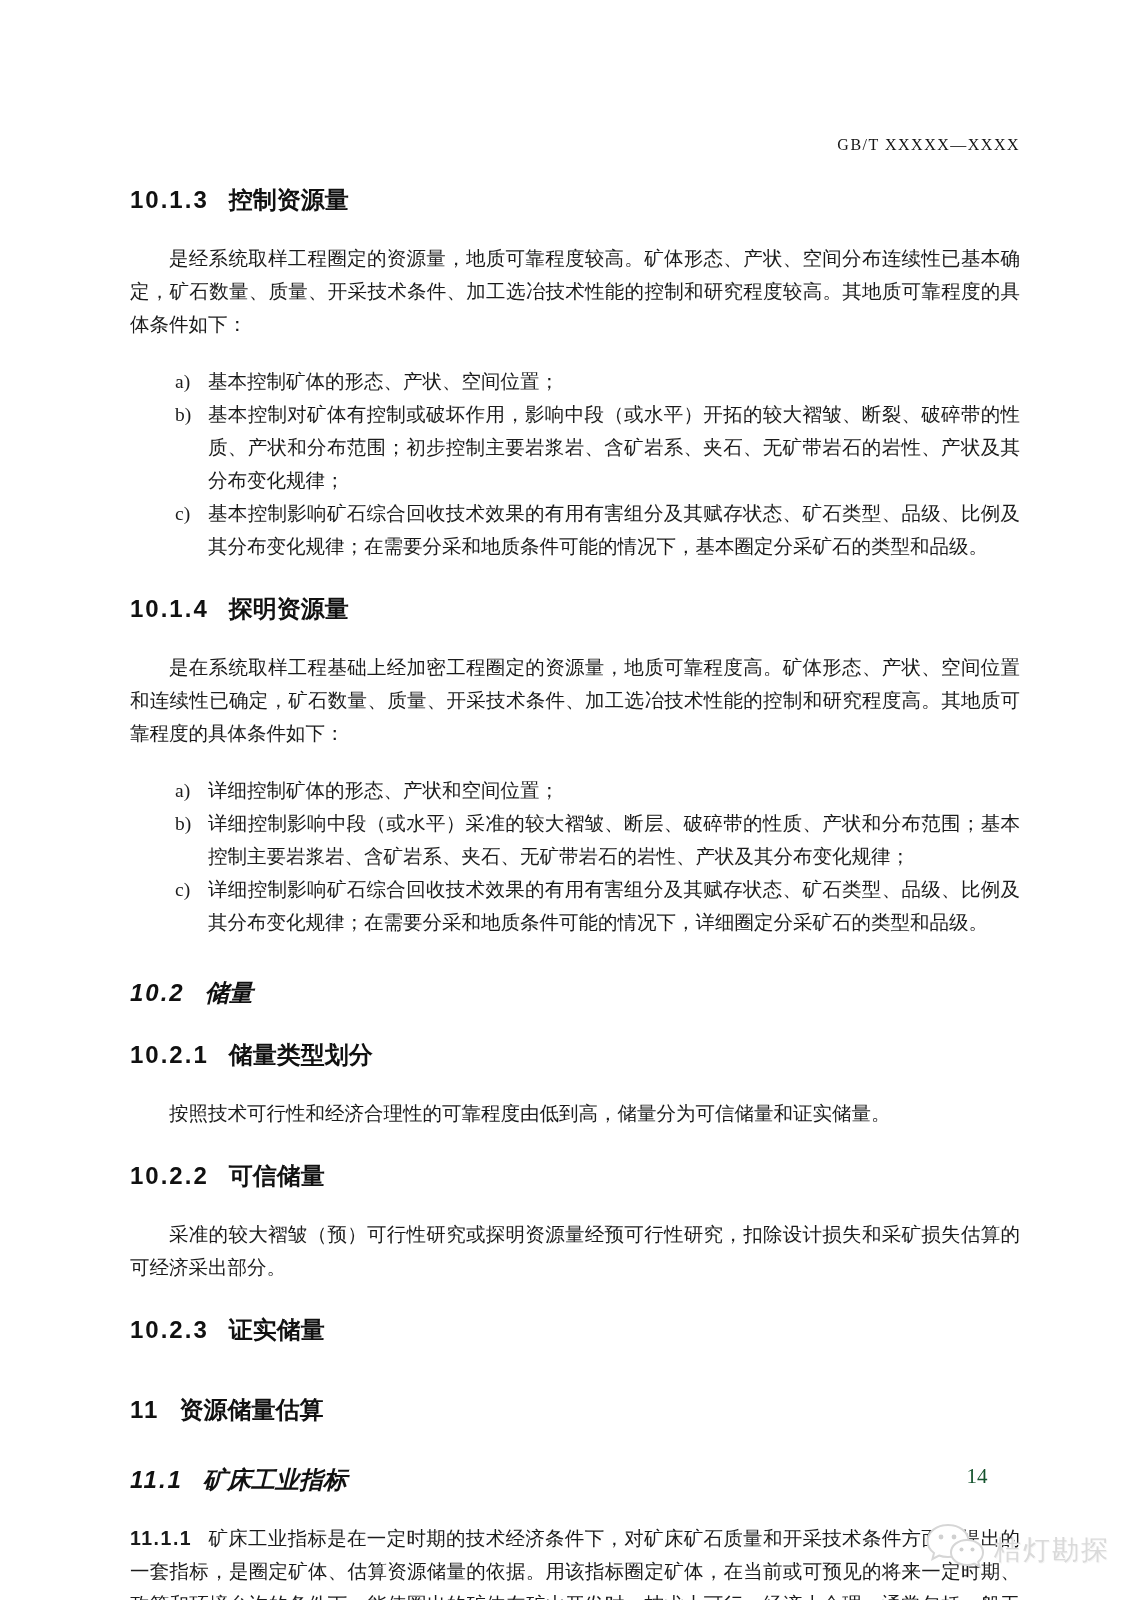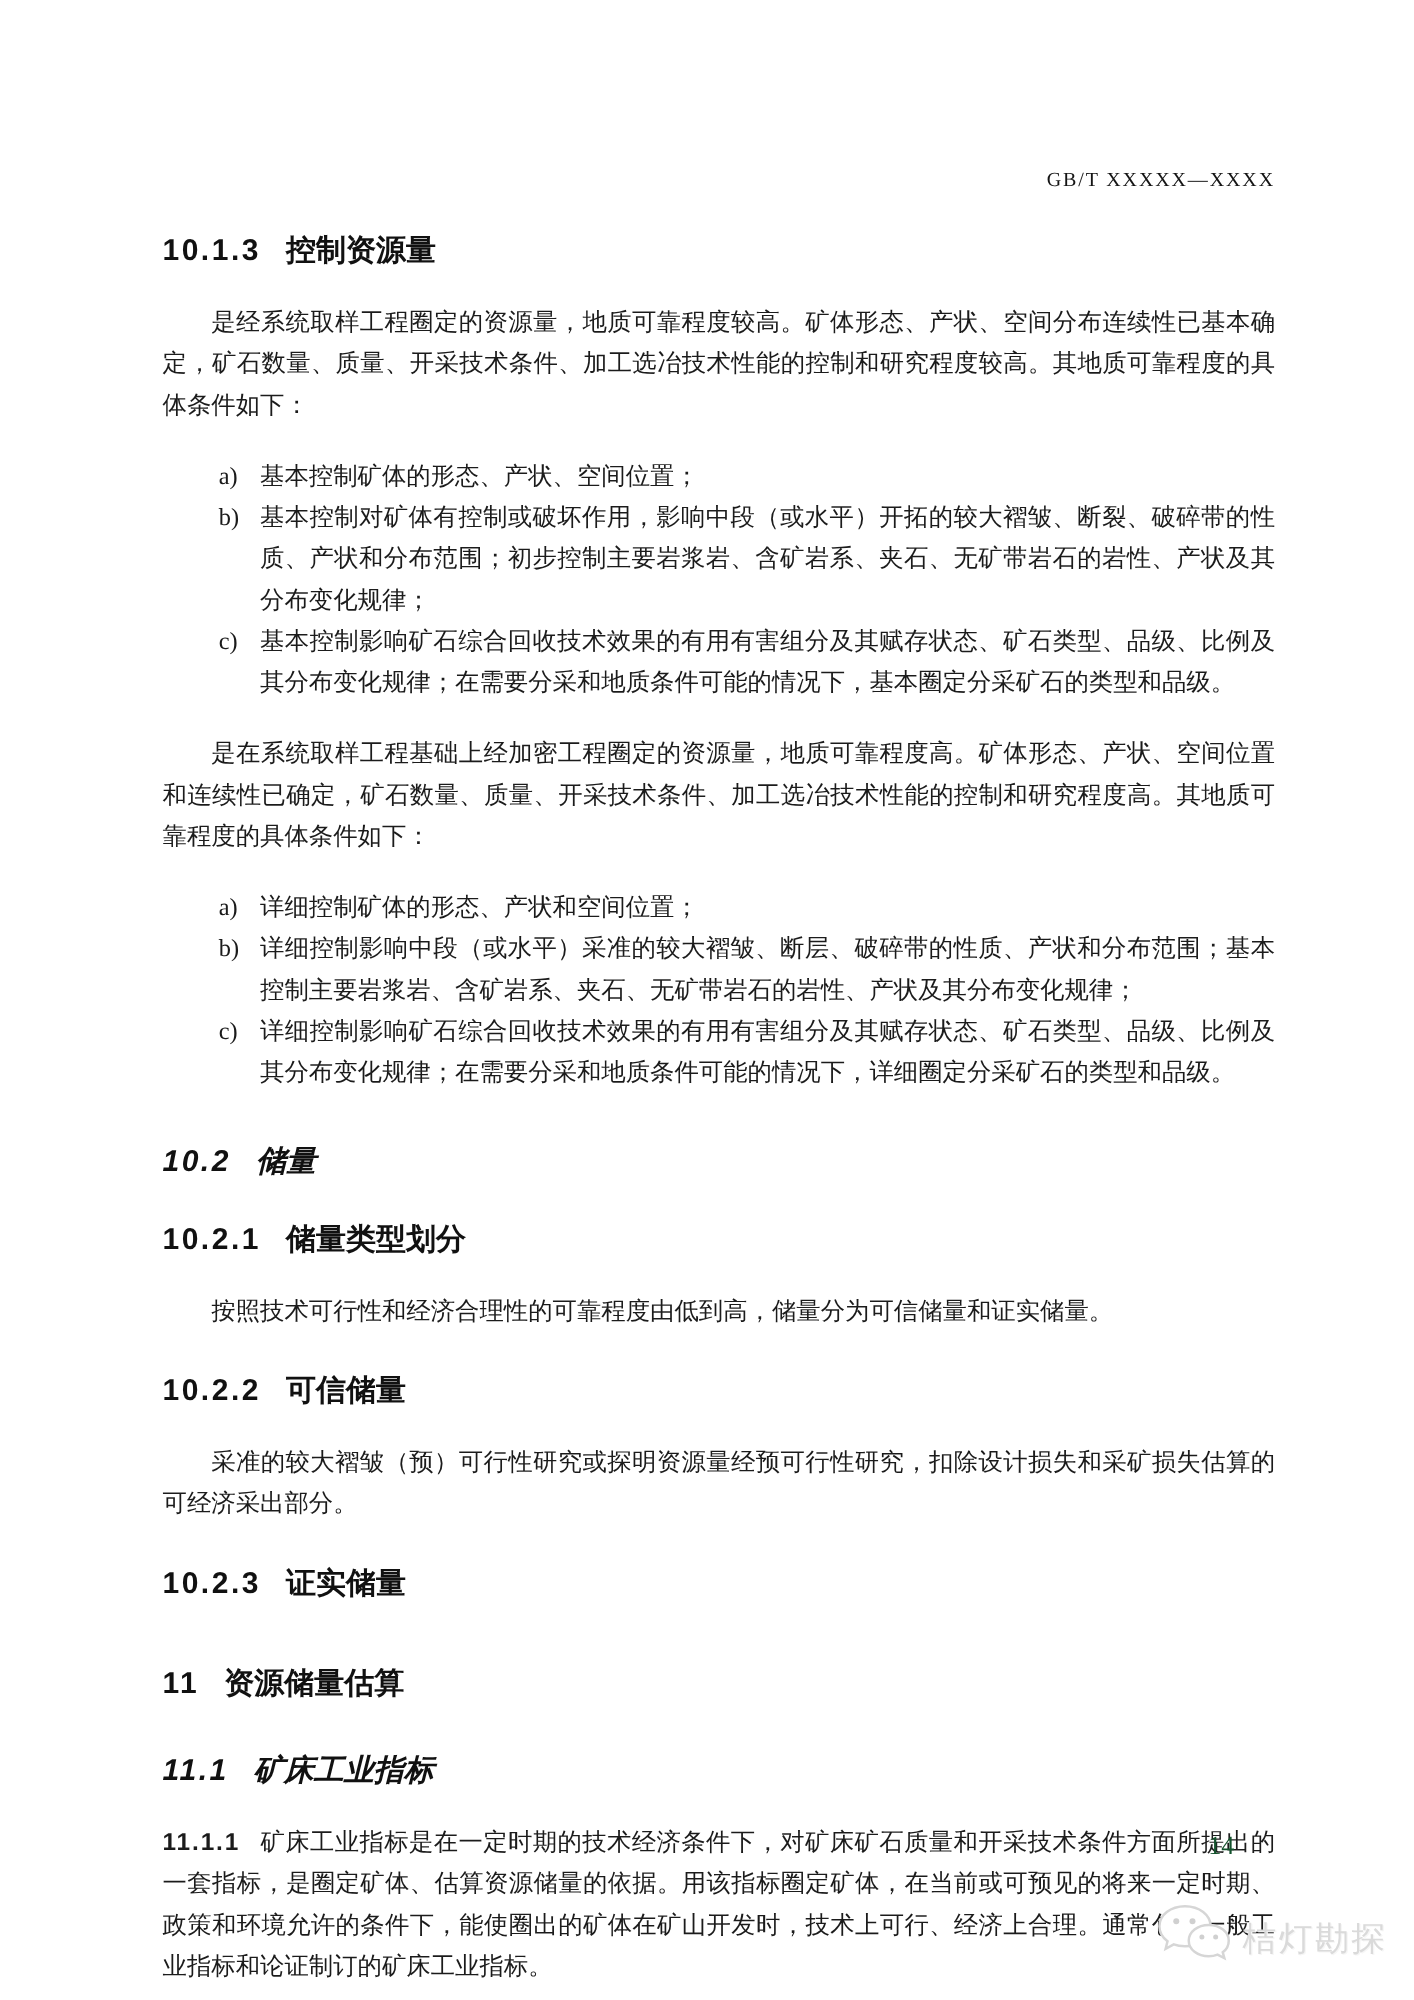--- a/index.html
+++ b/index.html
@@ -103,20 +103,21 @@
       <div class="li">
           <span class="lbl">b)</span>
           <div class="txt">基本控制对矿体有控制或破坏作用，影响中段（或水平）开拓的较大褶皱、断裂、破碎带的性质、产状和分布范围；初步控制主要岩浆岩、含矿岩系、夹石、无矿带岩石的岩性、产状及其分布变化规律；</div>
         </div>
       <div class="li">
           <span class="lbl">c)</span>
           <div class="txt">基本控制影响矿石综合回收技术效果的有用有害组分及其赋存状态、矿石类型、品级、比例及其分布变化规律；在需要分采和地质条件可能的情况下，基本圈定分采矿石的类型和品级。</div>
         </div>
     </div>
 
+    <h3 class="clause-h"><span class="num">10.1.4</span><span class="t">探明资源量</span></h3>
     <p class="body indent">是在系统取样工程基础上经加密工程圈定的资源量，地质可靠程度高。矿体形态、产状、空间位置和连续性已确定，矿石数量、质量、开采技术条件、加工选冶技术性能的控制和研究程度高。其地质可靠程度的具体条件如下：</p>
     <div class="list">
       <div class="li">
           <span class="lbl">a)</span>
           <div class="txt">详细控制矿体的形态、产状和空间位置；</div>
         </div>
       <div class="li">
           <span class="lbl">b)</span>
           <div class="txt">详细控制影响中段（或水平）采准的较大褶皱、断层、破碎带的性质、产状和分布范围；基本控制主要岩浆岩、含矿岩系、夹石、无矿带岩石的岩性、产状及其分布变化规律；</div>
         </div>

